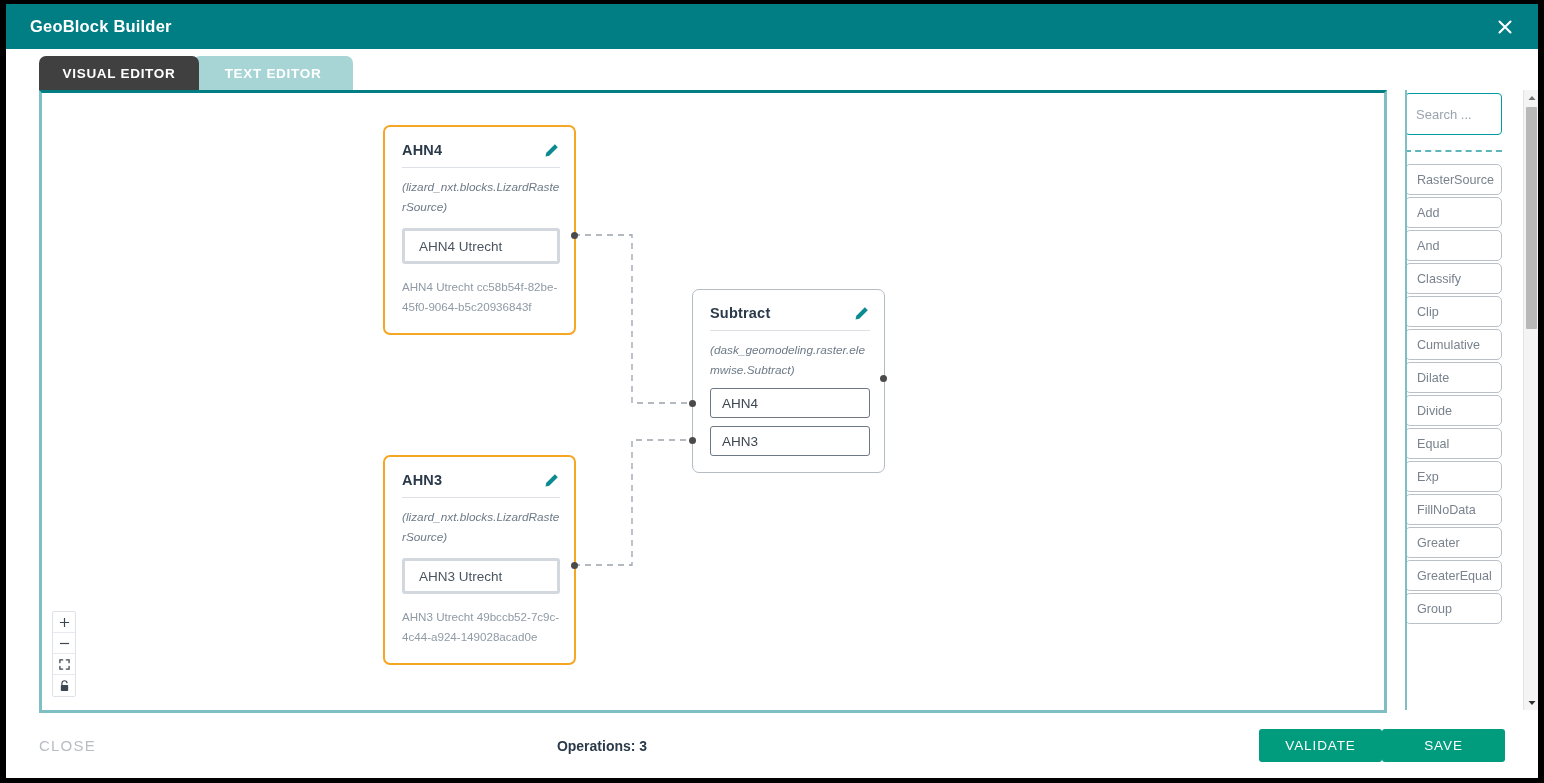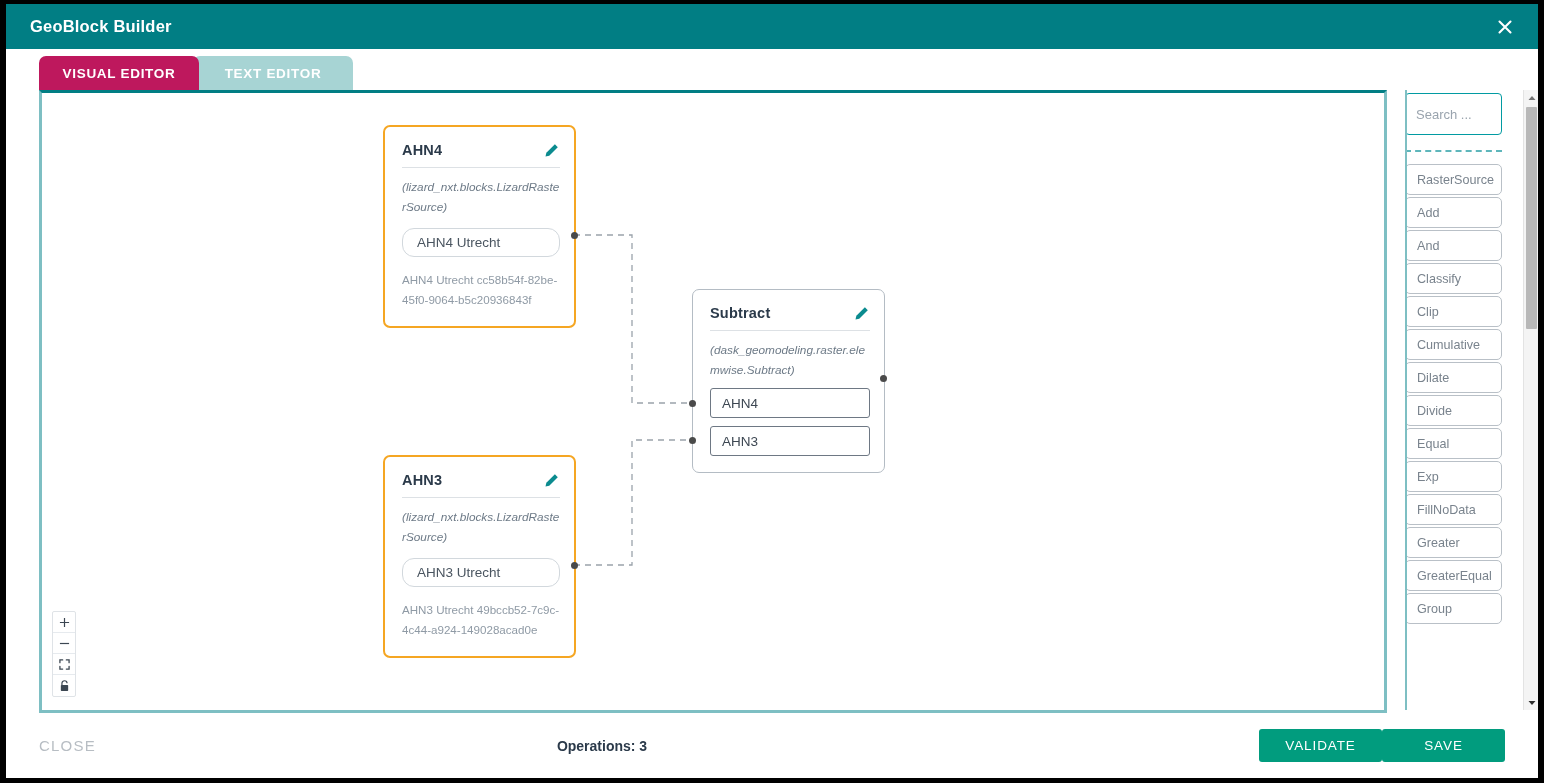--- a/index.html
+++ b/index.html
@@ -60,21 +60,21 @@
     justify-content: center;
     border-radius: 7px 7px 0 0;
     font-size: 13.5px;
     font-weight: bold;
     letter-spacing: 0.7px;
     color: #ffffff;
     cursor: pointer;
     padding: 0 22px;
     position: relative;
   }
-  .tab.active { background: #be185d; z-index: 2; }
+  .tab.active { background: #404040; z-index: 2; }
   .tab.inactive { background: #a7d4d4; margin-left: -6px; z-index: 1; }
 
   
   .body {
     flex: 1 1 auto;
     position: relative;
     display: flex;
     padding: 0 0 0 33px;
     min-height: 0;
   }
@@ -126,23 +126,23 @@
     margin-top: 9px;
     font-size: 11.8px;
     font-style: italic;
     color: #6d7a87;
     line-height: 20px;
     word-break: break-all;
   }
   .node-input {
     margin-top: 11px;
     width: 100%;
-    height: 29px;
-    border: 1px solid #f9a8d4;
-    border-radius: 12px;
+    height: 36px;
+    border: 3px solid #f9a8d4;
+    border-radius: 3px;
     font-size: 13.5px;
     color: #4a5560;
     font-family: "Liberation Sans", sans-serif;
     padding: 0 11px;
     background: #fff;
     outline: none;
   }
   .node.source .node-input { padding-left: 14px; border-color: #d2d8dd; }
   .node.op .node-input { height: 30px; border: 1.5px solid #6e7884; border-radius: 3px; margin-top: 8px; color:#3d4752; font-size:13.5px;}
   .node-meta {

